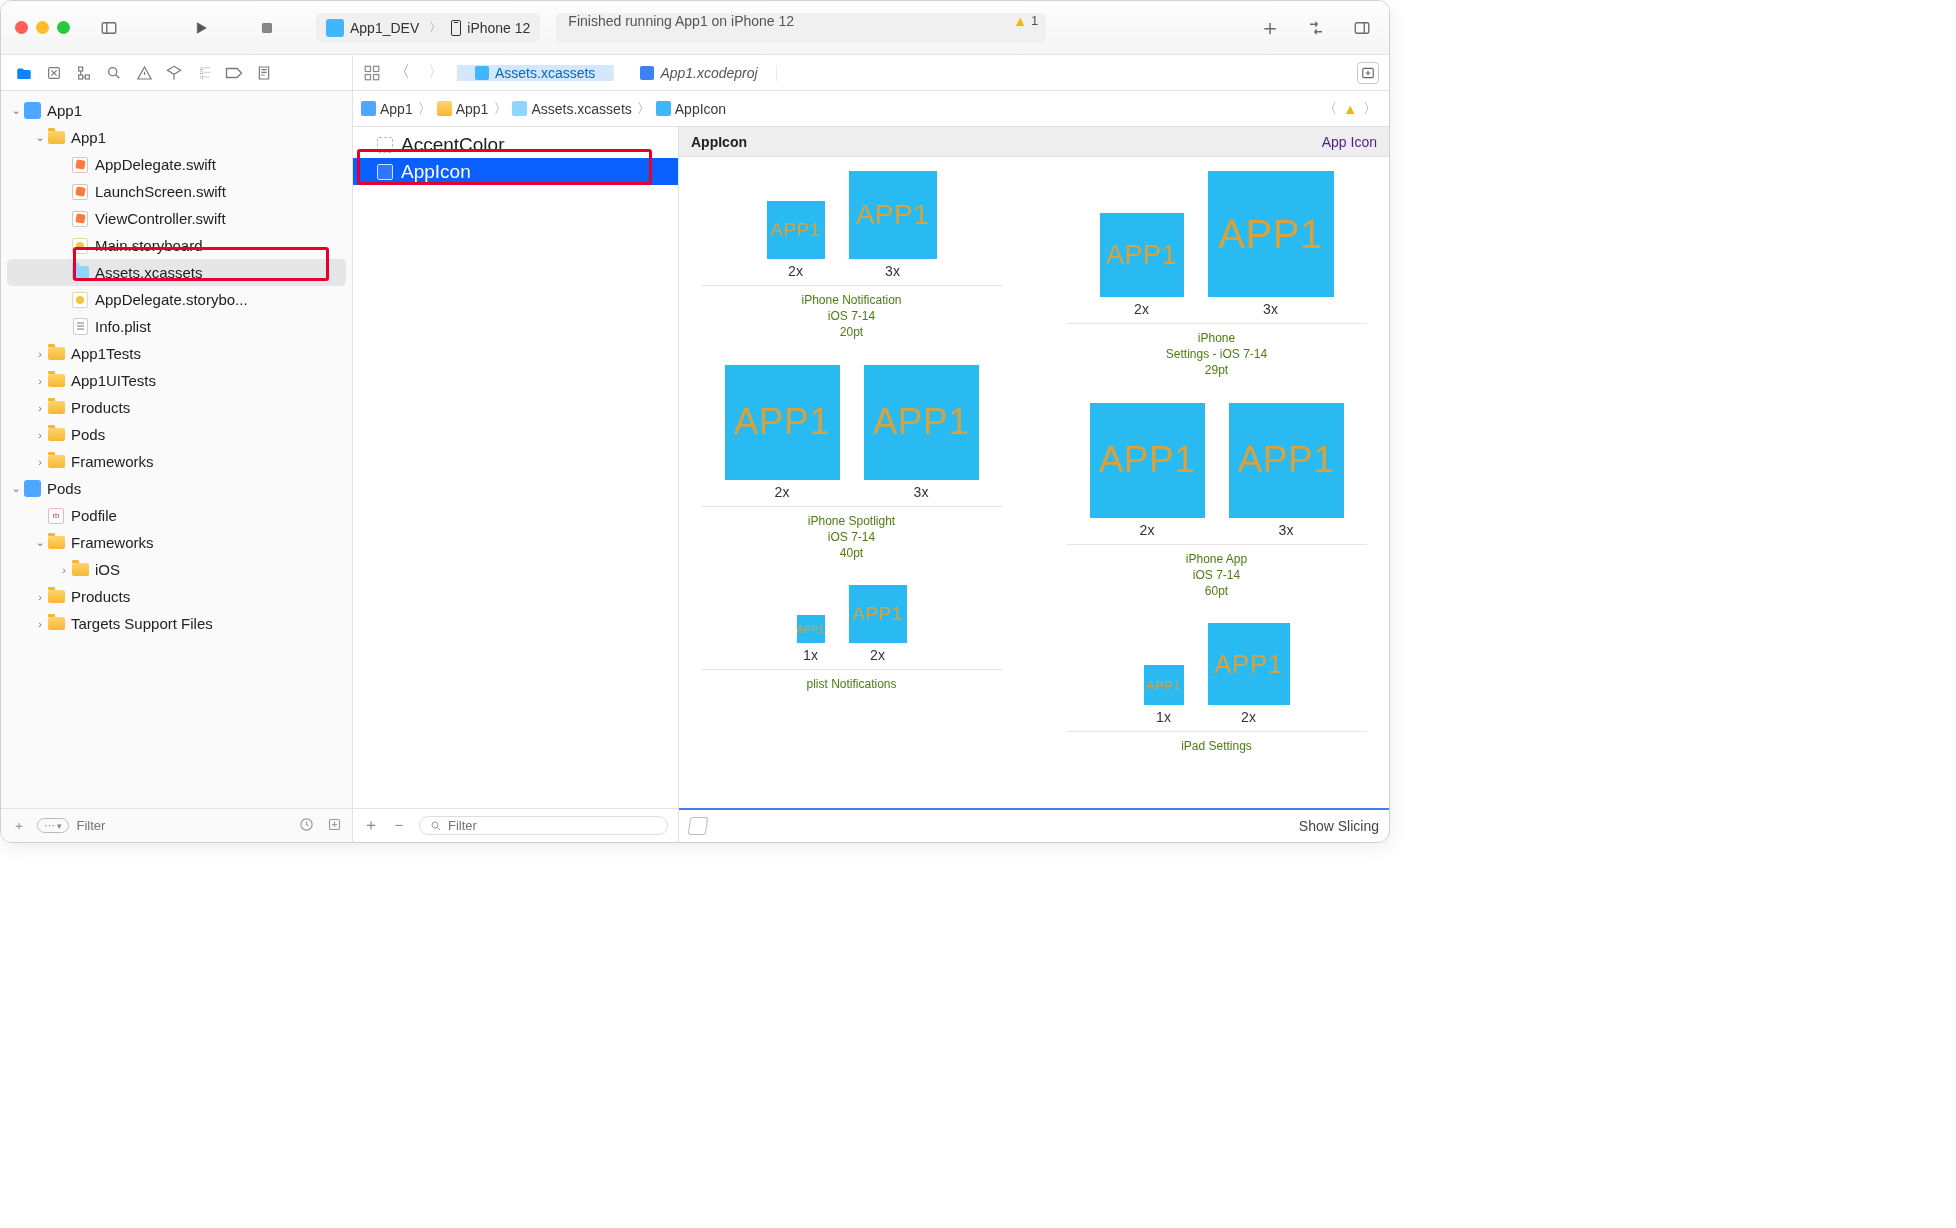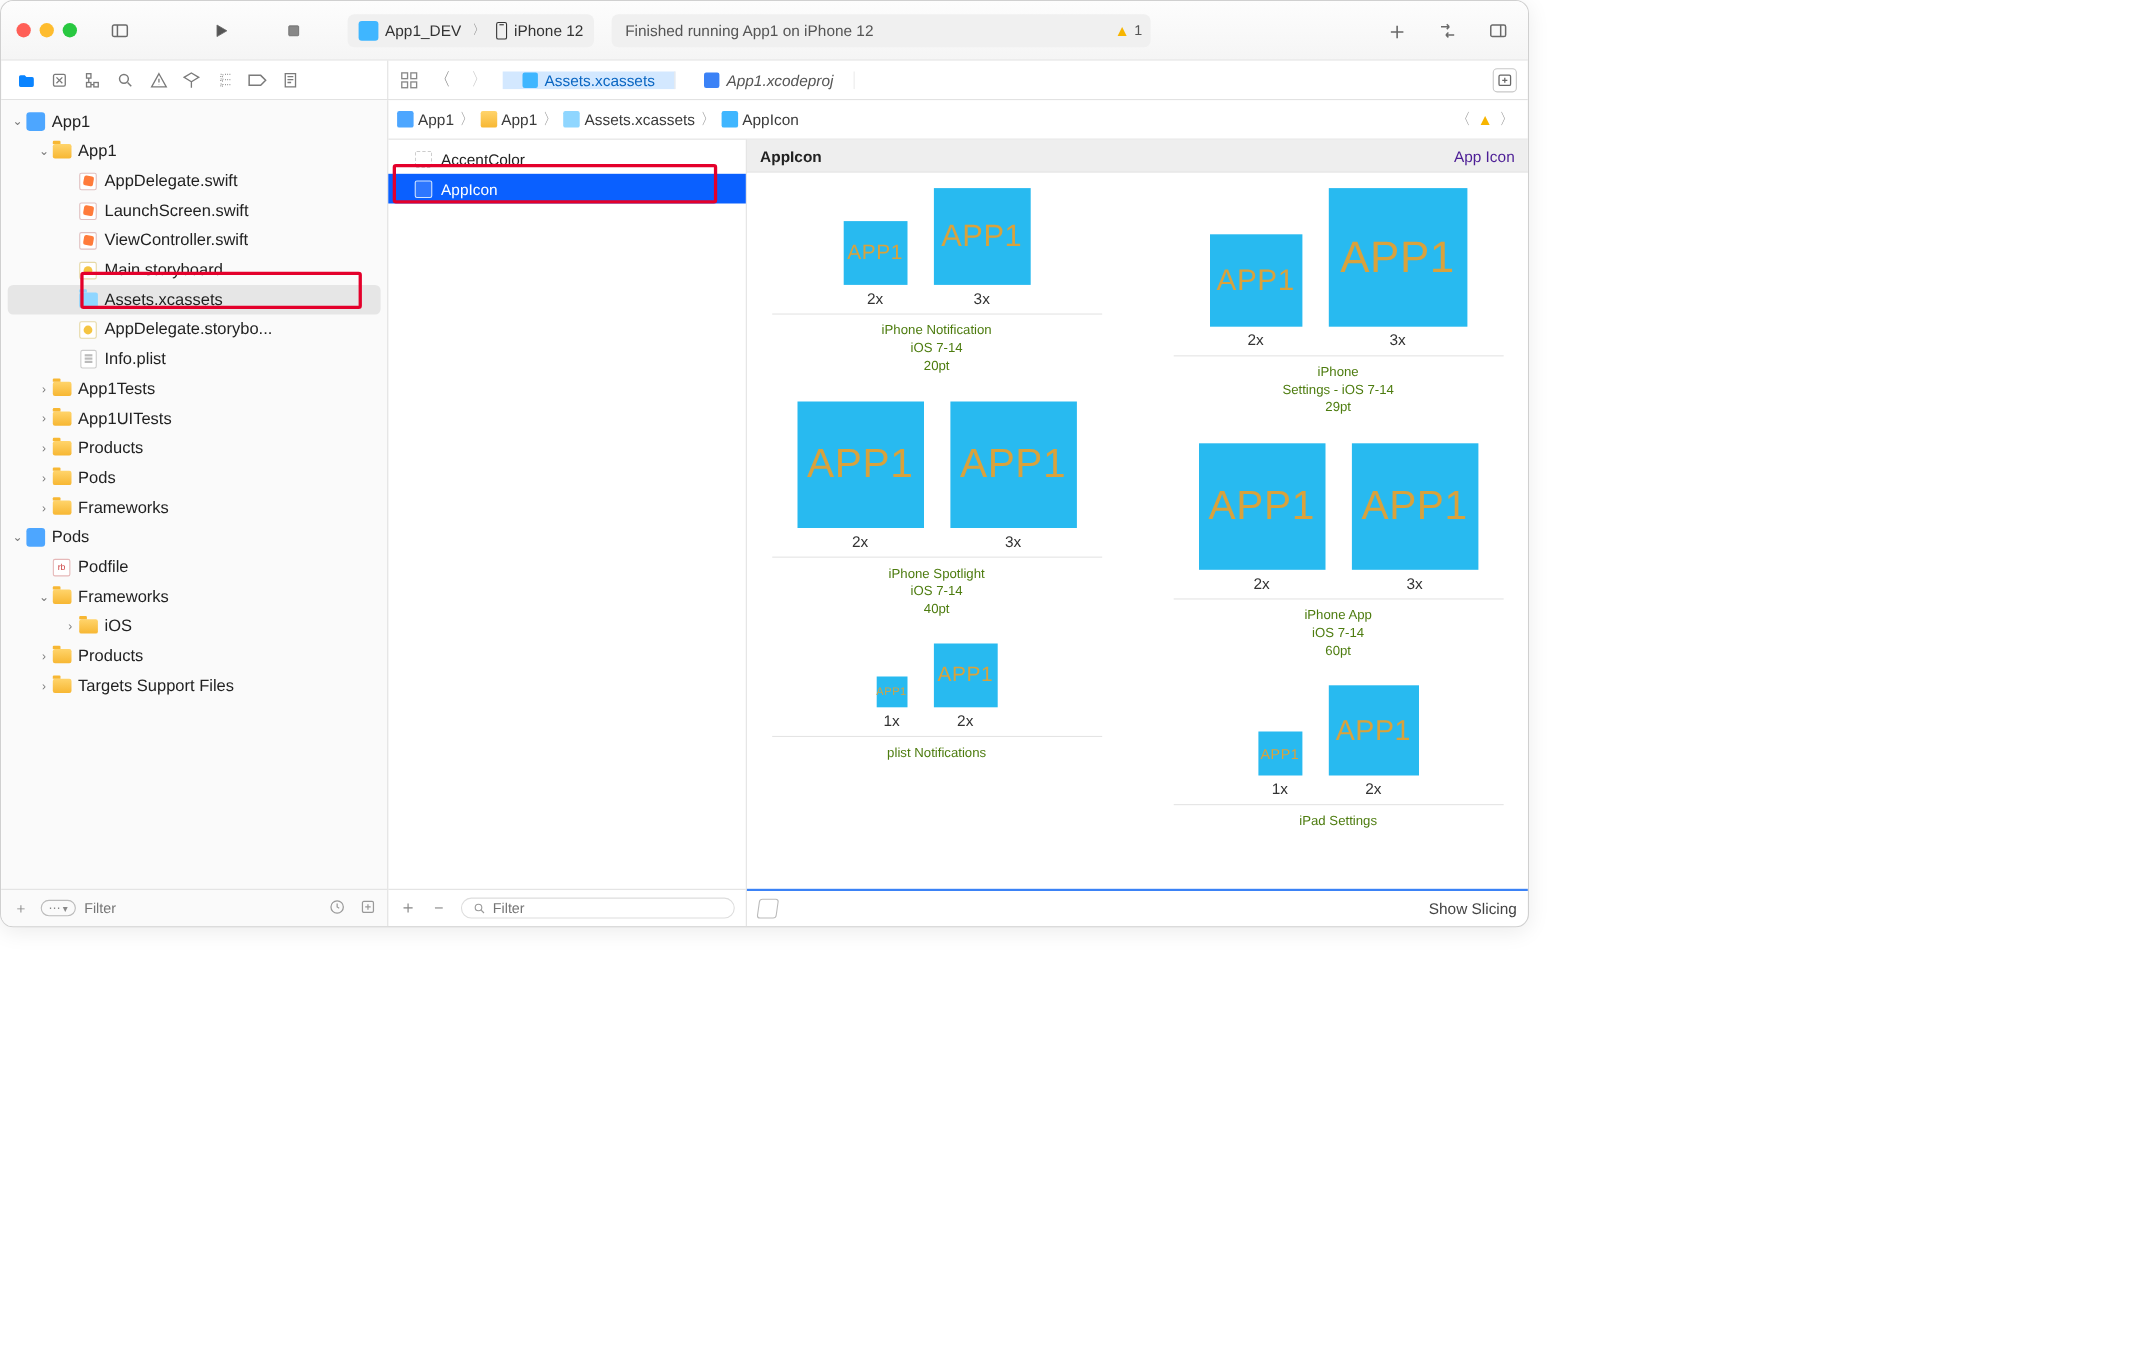--- a/index.html
+++ b/index.html
@@ -26,21 +26,21 @@
 
 .scheme-pill { display:flex; align-items:center; height:30px; padding:0 10px; gap:6px;
   border-radius:6px; background:#f0f0f0; font-size:14px; color:#333; }
 .scheme-pill .scheme-icon { width:18px; height:18px; background:#3fb6ff; border-radius:3px;
   display:flex;align-items:center;justify-content:center; color:#fff; font-size:9px;}
 .scheme-pill .chev { color:#888; font-size:12px; padding:0 4px;}
 .scheme-pill .phone-ic { width:10px; height:16px; border:1.5px solid #333; border-radius:2px; position:relative;}
 .scheme-pill .phone-ic::after{content:"";position:absolute;top:1px;left:2px;right:2px;height:1px;background:#333;}
 
 .activity { flex:1; max-width:490px; height:30px; background:#f0f0f0; border-radius:6px;
-  display:flex; align-items:center; padding:0 12px; font-size:14px; color:#555; position:relative;}
+  display:flex; align-items:flex-start; padding:0 12px; font-size:14px; color:#555; position:relative;}
 .activity .warn-badge { position:absolute; right:8px; display:flex; align-items:center; gap:4px; font-size:13px;}
 .warn-triangle{color:#f7b500;font-size:14px;}
 .titlebar-right { margin-left:auto; display:flex; gap:20px; align-items:center; }
 
 
 .nav-selector { height:36px; border-bottom:1px solid #e2e2e2; display:flex; align-items:center; }
 .nav-left { width:352px; height:100%; display:flex; align-items:center; gap:4px; padding:0 10px; border-right:1px solid #e2e2e2;}
 .nav-ic { width:26px; height:24px; display:flex; align-items:center; justify-content:center; color:#7a7a7a; font-size:15px;}
 .nav-ic.active { color:#0a84ff; }
 .nav-right { flex:1; display:flex; align-items:center; gap:8px; padding:0 10px; }
@@ -84,21 +84,21 @@
 .center-left { width:326px; border-right:1px solid #e2e2e2; display:flex; flex-direction:column;}
 .jumpbar { height:36px; border-bottom:1px solid #e2e2e2; display:flex; align-items:center; padding:0 8px; font-size:14px; color:#3a3a3a; gap:2px;}
 .jumpbar .jic{ width:15px;height:15px; margin-right:2px;}
 .jumpbar .proj{background:#4da6ff;border-radius:2px;}
 .jumpbar .fold{background:linear-gradient(#ffd46b,#f7b733);border-radius:2px;}
 .jumpbar .asset{background:#8fd6ff;border-radius:2px;}
 .jumpbar .appic{background:#3fb6ff;border-radius:2px;}
 .jumpbar .sep{ color:#999; padding:0 3px;}
 .jumpbar .spacer{flex:1;}
 .jumpbar .warn{color:#f7b500;}
-.asset-list { flex:1; padding-top:4px; font-size:14px; position:relative;}
+.asset-list { flex:1; padding-top:4px; font-size:19px; position:relative;}
 .asset-row { height:27px; display:flex; align-items:center; gap:8px; padding-left:24px;}
 .asset-row.selected { background:#0a60ff; color:#fff;}
 .asset-row .aic{width:16px;height:16px;border:1px dashed #bbb;border-radius:2px;}
 .asset-row.selected .aic{border:1px solid #cfe3ff; background:rgba(255,255,255,0.15);}
 .redbox.rb2{ left:4px; top:22px; width:295px; height:36px;}
 .center-left-footer{ height:34px; border-top:1px solid #e2e2e2; display:flex;align-items:center;gap:12px;padding:0 10px;color:#888;}
 .center-left-footer .flt{flex:1;display:flex;align-items:center;gap:6px;border:1px solid #ddd;border-radius:12px;padding:1px 10px;font-size:13px;}
 .center-left-footer input{border:none;outline:none;flex:1;background:transparent;font-size:13px;}
 
 .canvas-wrap { flex:1; display:flex; flex-direction:column; min-width:0;}

